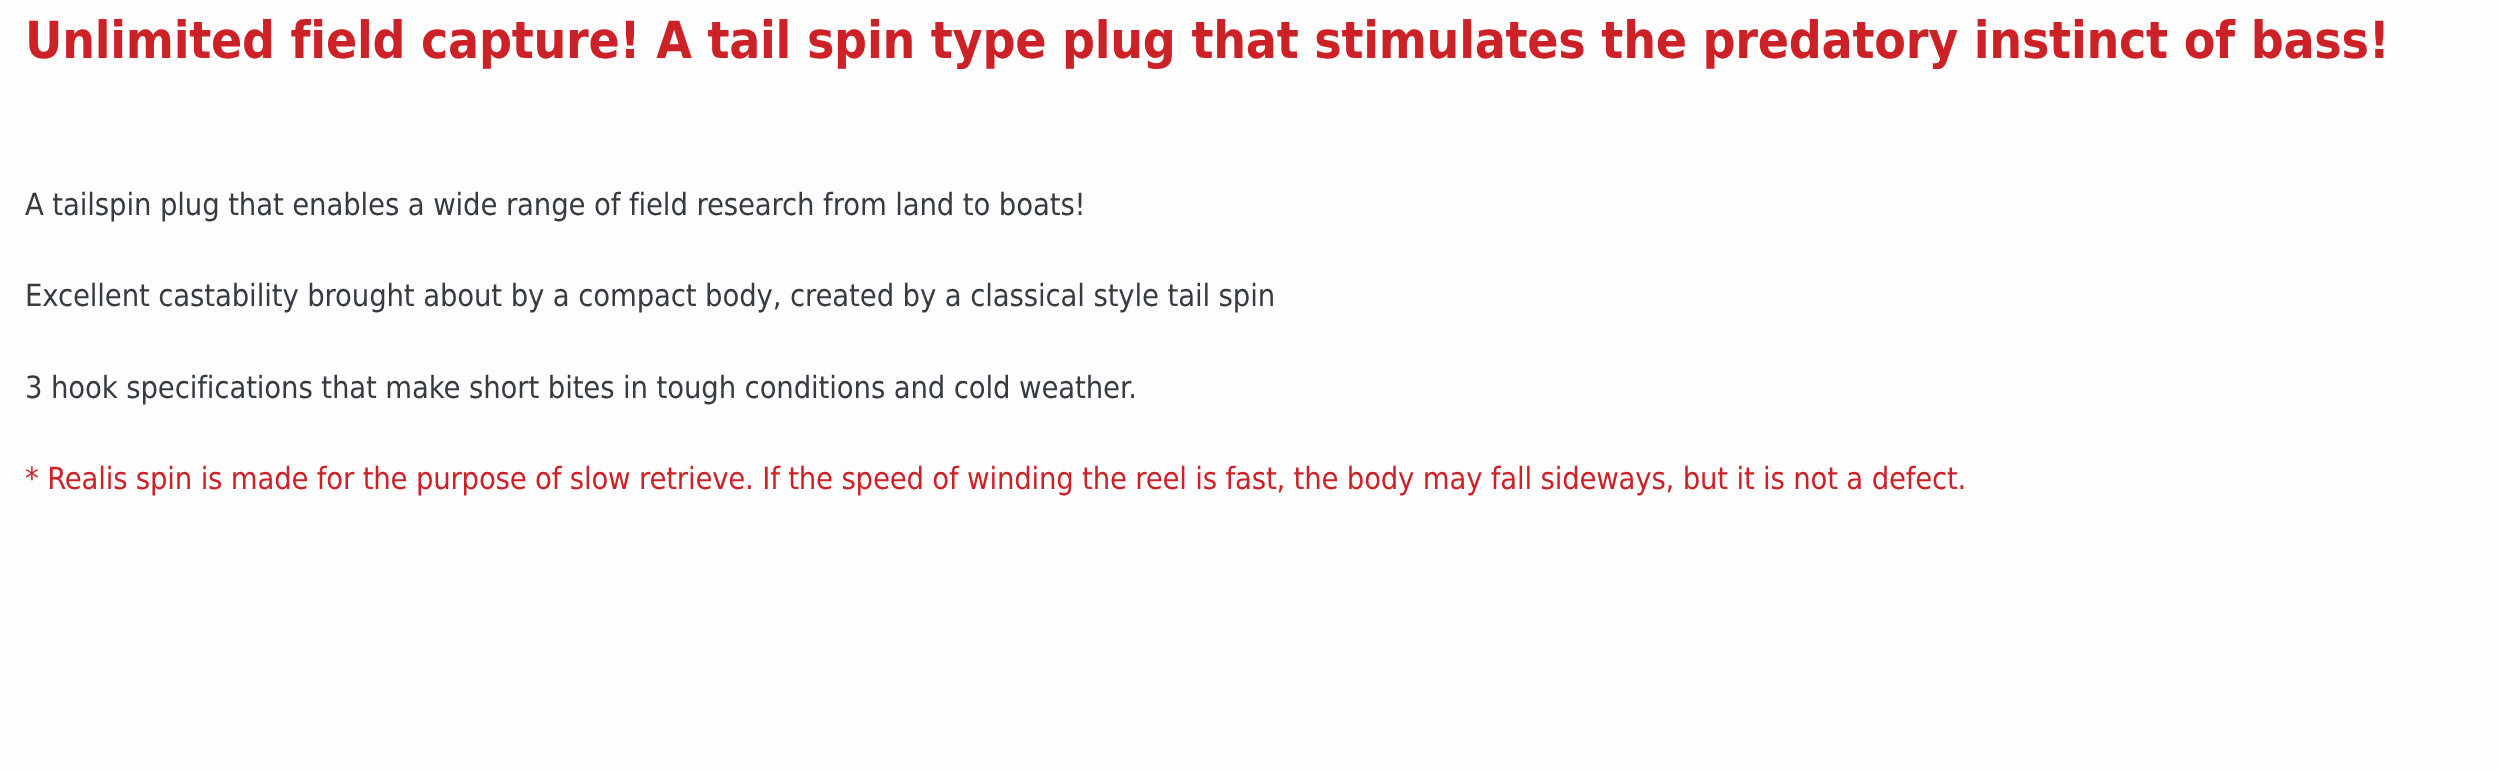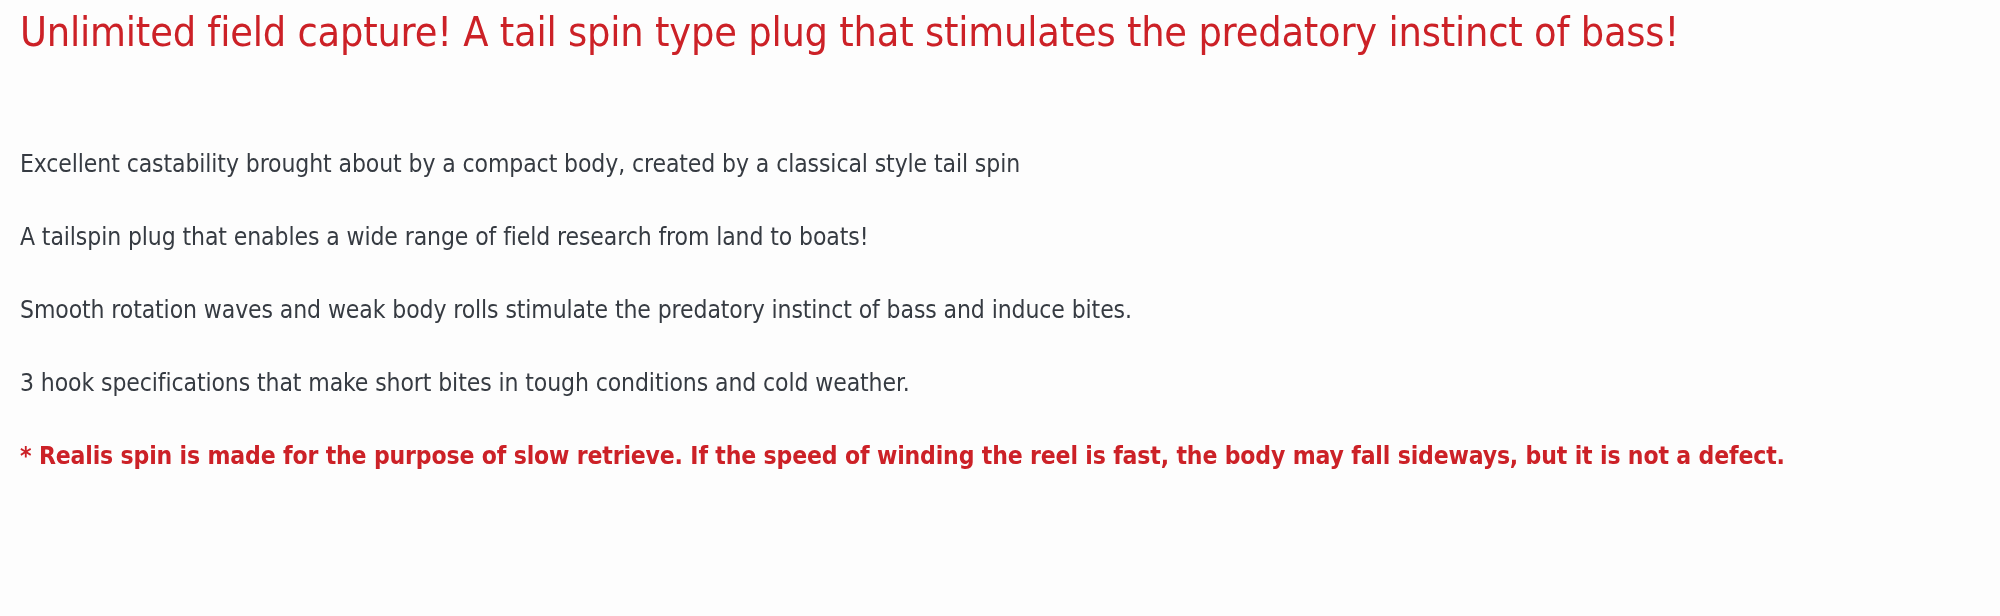--- a/index.html
+++ b/index.html
@@ -24,21 +24,21 @@
   }
   .product-heading {
     margin: 0;
     padding: 0;
     position: absolute;
     left: 20px;
     top: 2px;
     width: 1958px;
     font-family: "DejaVu Sans Condensed", "Liberation Sans Narrow", "Liberation Sans", sans-serif;
     font-size: 41px;
-    font-weight: normal;
+    font-weight: bold;
     line-height: 61px;
     letter-spacing: -0.2px;
     color: #cc2127;
     white-space: normal;
   }
   .body-block {
     position: absolute;
     left: 20px;
     top: 150px;
     width: 1958px;
@@ -50,32 +50,31 @@
     line-height: 28px;
     font-family: "DejaVu Sans Condensed", "Liberation Sans Narrow", "Liberation Sans", sans-serif;
     font-size: 24.5px;
     font-weight: normal;
     letter-spacing: -0.1px;
     color: #363b42;
     white-space: nowrap;
   }
   .body-line.note {
     color: #cc2127;
-    font-weight: bold;
+    font-weight: normal;
     letter-spacing: -0.15px;
   }
 </style>
 </head>
 <body>
 
 <div class="page">
 
   <h1 class="product-heading">Unlimited field capture! A tail spin type plug that stimulates the predatory instinct of bass!</h1>
 
   <div class="body-block">
+    <p class="body-line">A tailspin plug that enables a wide range of field research from land to boats!</p>
     <p class="body-line">Excellent castability brought about by a compact body, created by a classical style tail spin</p>
-    <p class="body-line">A tailspin plug that enables a wide range of field research from land to boats!</p>
-    <p class="body-line">Smooth rotation waves and weak body rolls stimulate the predatory instinct of bass and induce bites.</p>
     <p class="body-line">3 hook specifications that make short bites in tough conditions and cold weather.</p>
     <p class="body-line note">* Realis spin is made for the purpose of slow retrieve. If the speed of winding the reel is fast, the body may fall sideways, but it is not a defect.</p>
   </div>
 
 </div>
 
 </body></html>

